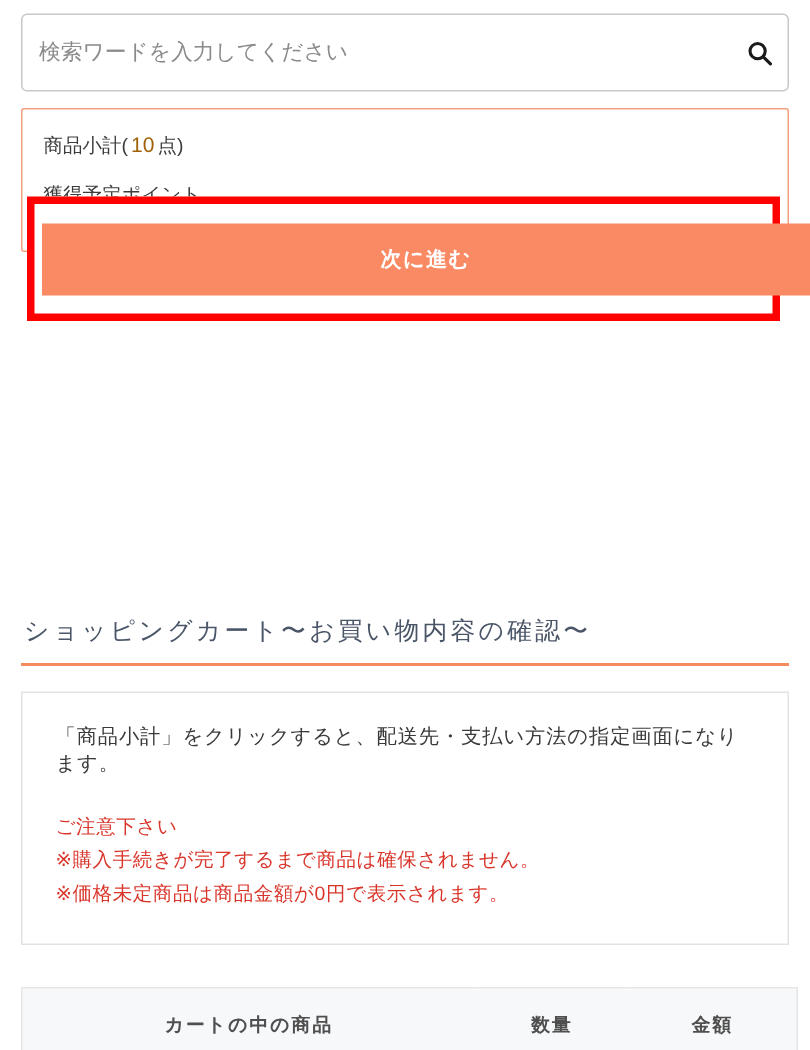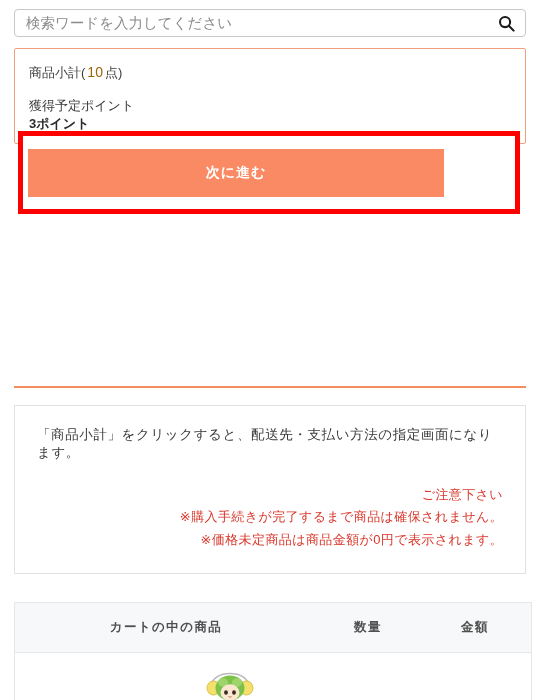--- a/index.html
+++ b/index.html
@@ -12,21 +12,21 @@
     background: #ffffff;
     font-family: "Liberation Sans", "DejaVu Sans", sans-serif;
     color: #333333;
     overflow: hidden;
     position: relative;
   }
 
   
   .search-wrap {
     margin: 9px 14px 0 14px;
-    height: 28px;
+    height: 52px;
     border: 1px solid #c8c8c8;
     border-radius: 4px;
     background: #ffffff;
     display: flex;
     align-items: center;
     box-sizing: border-box;
   }
   .search-input {
     flex: 1;
     border: none;
@@ -97,21 +97,21 @@
     height: 83px;
     border: 5px solid #fe0000;
     box-sizing: border-box;
     background: #ffffff;
     z-index: 5;
   }
   .next-btn {
     position: absolute;
     left: 28px;
     top: 149px;
-    width: 416px;
+    width: 512px;
     height: 48px;
     background: #fa8a63;
     border: none;
     color: #ffffff;
     font-size: 14px;
     font-weight: bold;
     font-family: "Liberation Sans", "DejaVu Sans", sans-serif;
     letter-spacing: 1px;
     cursor: pointer;
     z-index: 6;
@@ -149,21 +149,21 @@
     color: #3a3a3a;
     letter-spacing: 0.6px;
     margin: 0 0 22px 0;
   }
   .notice-warn {
     font-size: 13px;
     color: #d9362b;
     letter-spacing: 0.4px;
     line-height: 1.72;
   }
-  .notice-warn div { white-space: nowrap; text-align: right; }
+  .notice-warn div { white-space: nowrap; }
 
   
   .cart-table {
     margin: 28px 14px 0 14px;
     border: 1px solid #e6e6e6;
     border-collapse: collapse;
     width: calc(100% - 28px);
     box-sizing: border-box;
     table-layout: fixed;
   }
@@ -232,20 +232,21 @@
   <div class="summary-row">
     <div class="summary-label">獲得予定ポイント</div>
     <div class="summary-points">3ポイント</div>
   </div>
 </div>
 
 <div class="annotation-box"></div>
 <button class="next-btn">次に進む</button>
 
 <div class="section-head">
+  <h2 class="section-title">ショッピングカート〜お買い物内容の確認〜</h2>
   <div class="section-rule"></div>
 </div>
 
 <div class="notice">
   <p class="notice-main">「商品小計」をクリックすると、配送先・支払い方法の指定画面になります。</p>
   <div class="notice-warn">
     <div>ご注意下さい</div>
     <div>※購入手続きが完了するまで商品は確保されません。</div>
     <div>※価格未定商品は商品金額が0円で表示されます。</div>
   </div>

